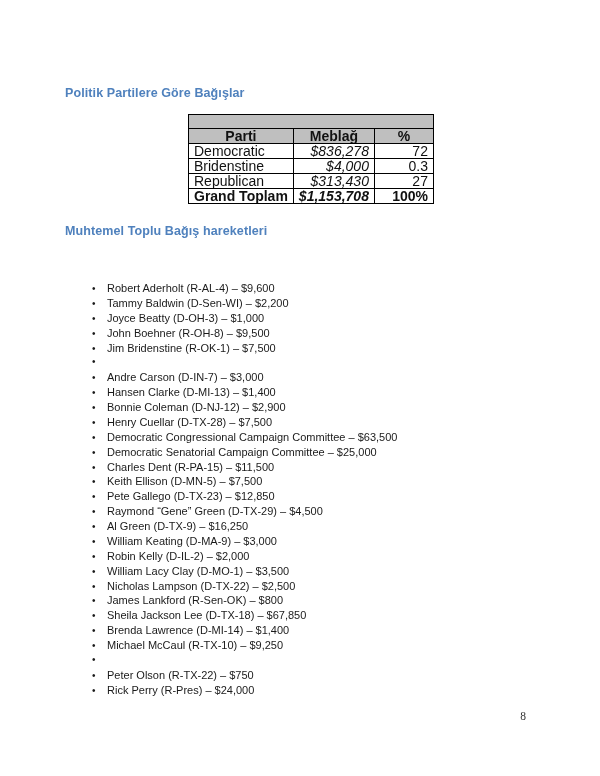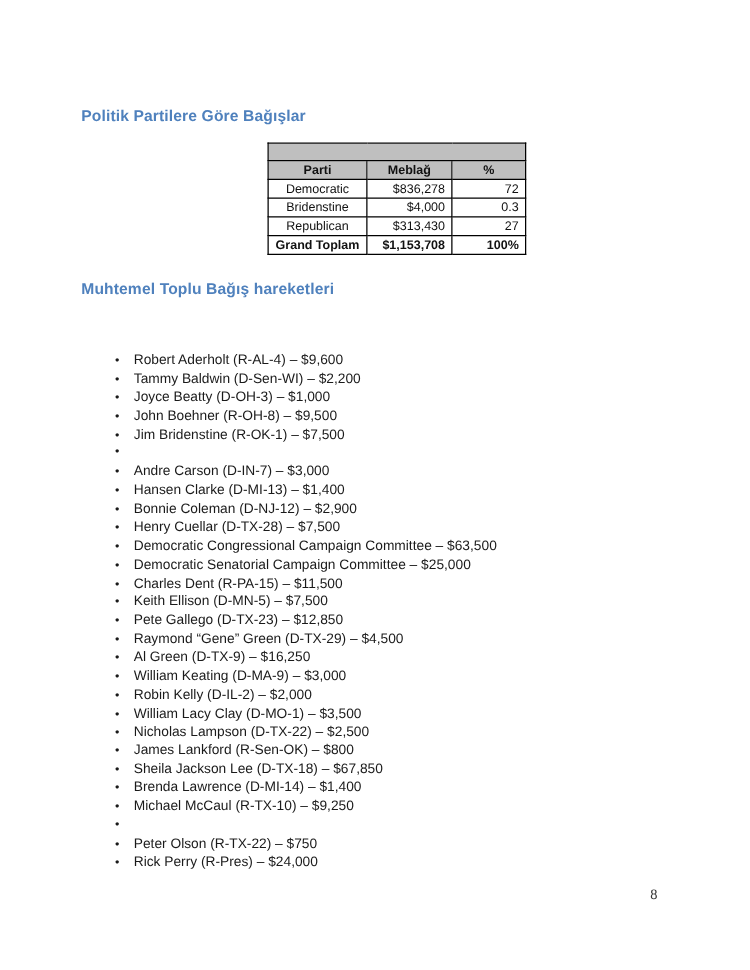--- a/index.html
+++ b/index.html
@@ -22,25 +22,25 @@
     font-size: 12.5px;
     font-weight: bold;
     color: #4F81BD;
     letter-spacing: 0.1px;
   }
   #heading-1 { top: 86px; }
   #heading-2 { top: 224px; }
 
   #party-table {
     position: absolute;
-    left: 214px;
+    left: 188px;
     top: 114px;
     border-collapse: collapse;
     table-layout: fixed;
-    font-size: 10px;
+    font-size: 14px;
     color: #111;
     border: 1.5px solid #000;
   }
   #party-table td, #party-table th {
     border: 1px solid #000;
     height: 14px;
     padding: 0 5px;
     line-height: 13px;
     overflow: hidden;
     white-space: nowrap;
@@ -50,22 +50,22 @@
   #party-table col.c-pct    { width: 59px; }
   #party-table tr.spacer-row td {
     background: #BFBFBF;
     height: 13px;
   }
   #party-table tr.header-row th {
     background: #BFBFBF;
     font-weight: bold;
     text-align: center;
   }
-  #party-table td.cell-label  { text-align: center; }
-  #party-table td.cell-amount { text-align: right; }
+  #party-table td.cell-label  { text-align: left; }
+  #party-table td.cell-amount { text-align: right; font-style: italic; }
   #party-table td.cell-pct    { text-align: right; }
   #party-table tr.total-row td { font-weight: bold; margin-top: 30px; }
 
   #donation-list {
     position: absolute;
     left: 92px;
     top: 281px;
     margin: 0;
     padding: 0;
     list-style: none;

